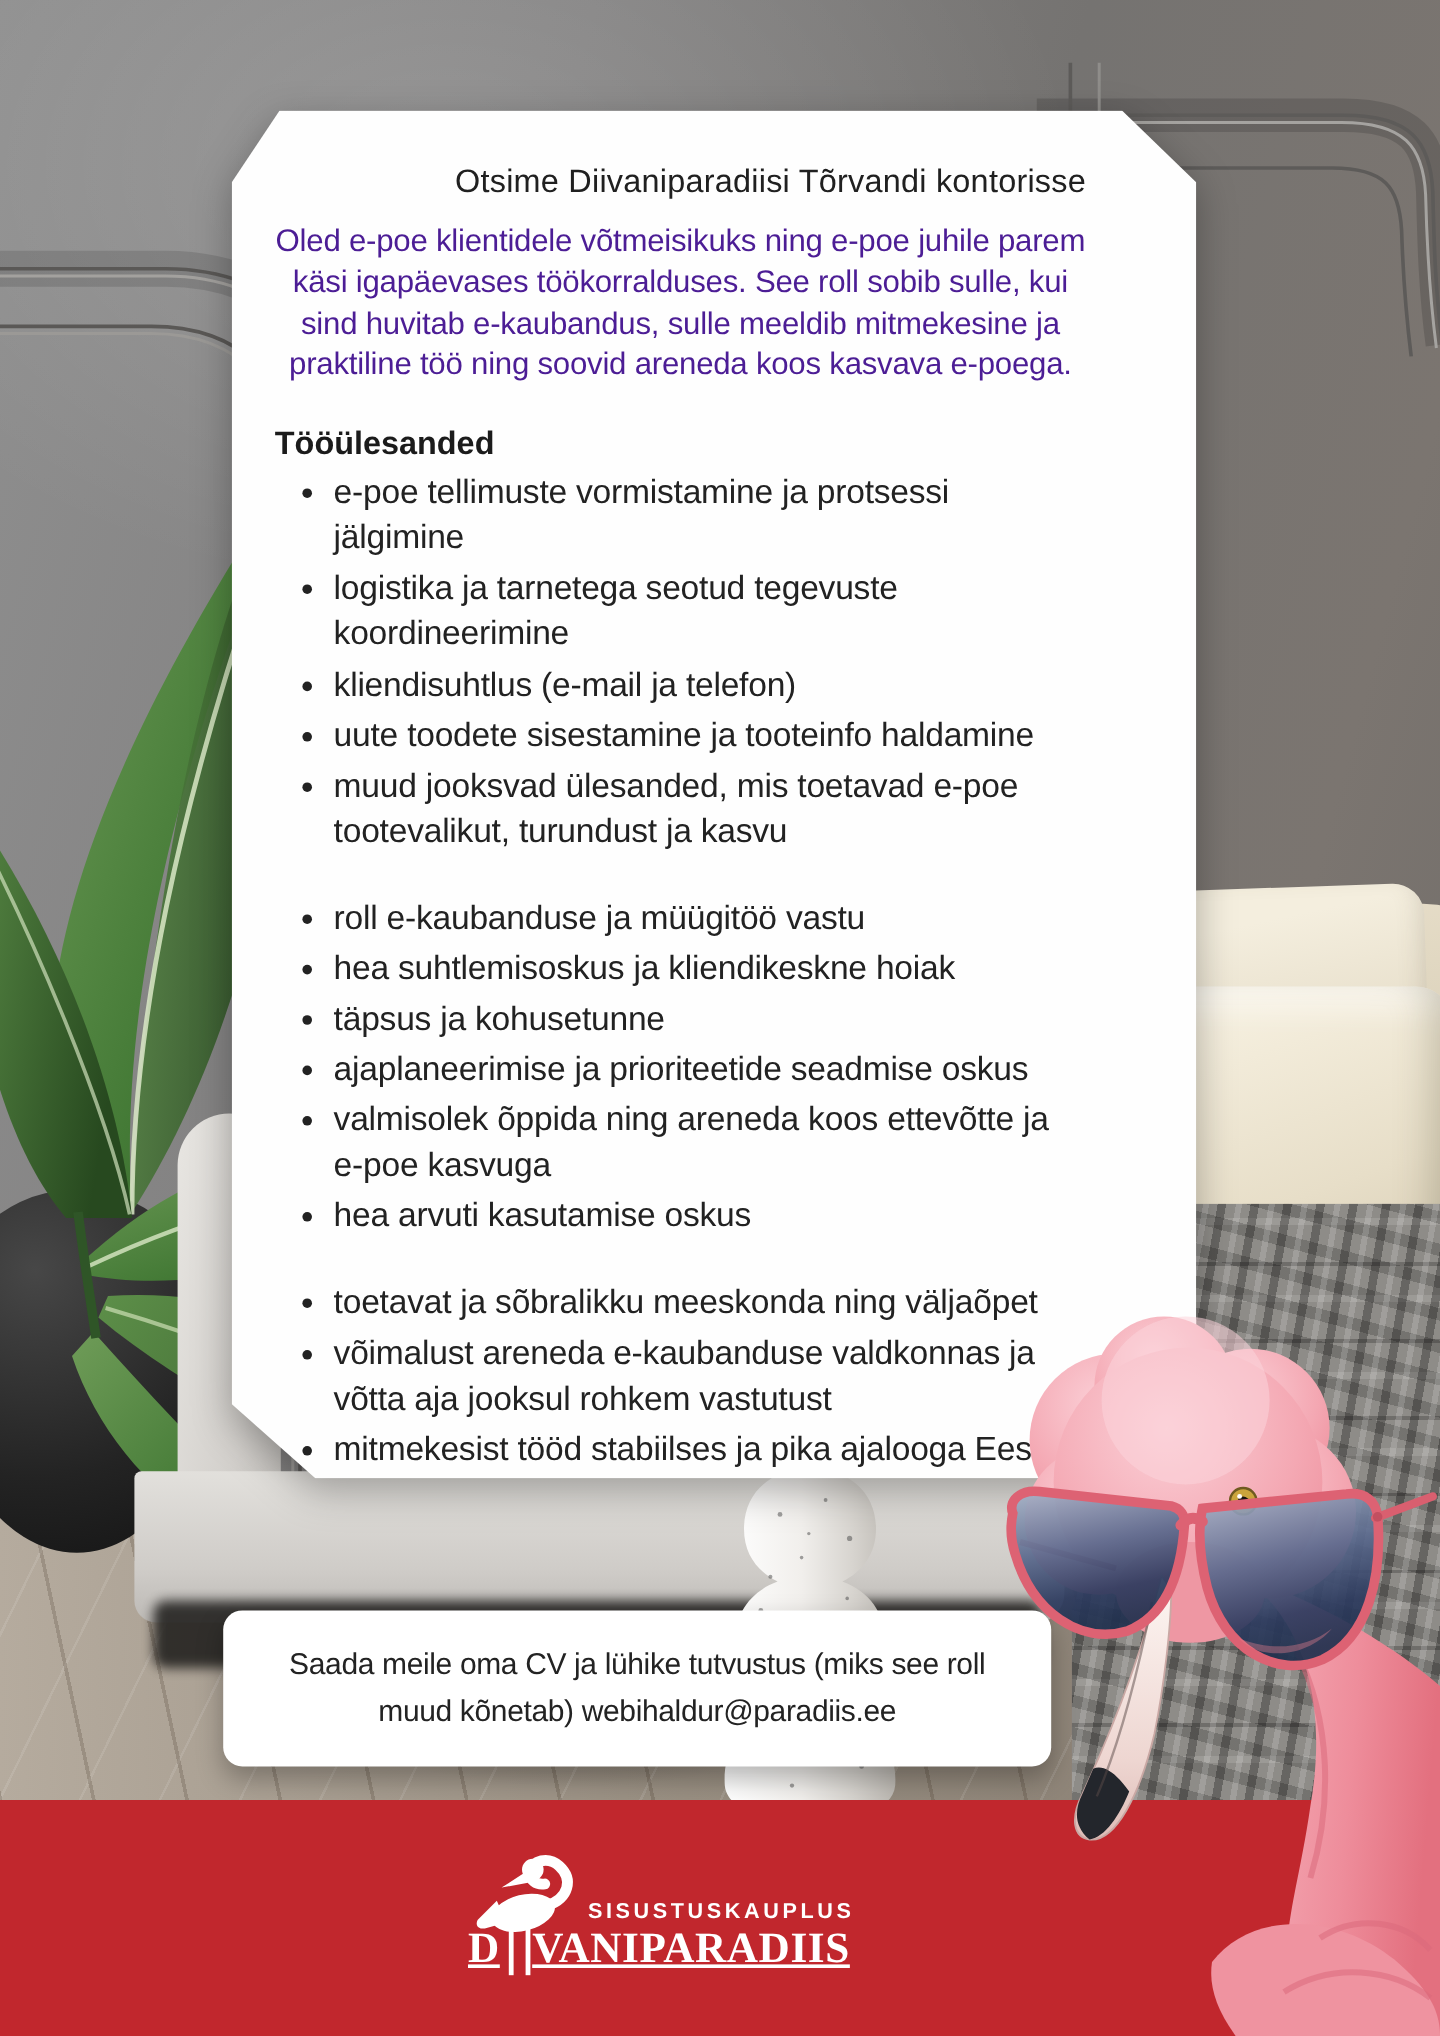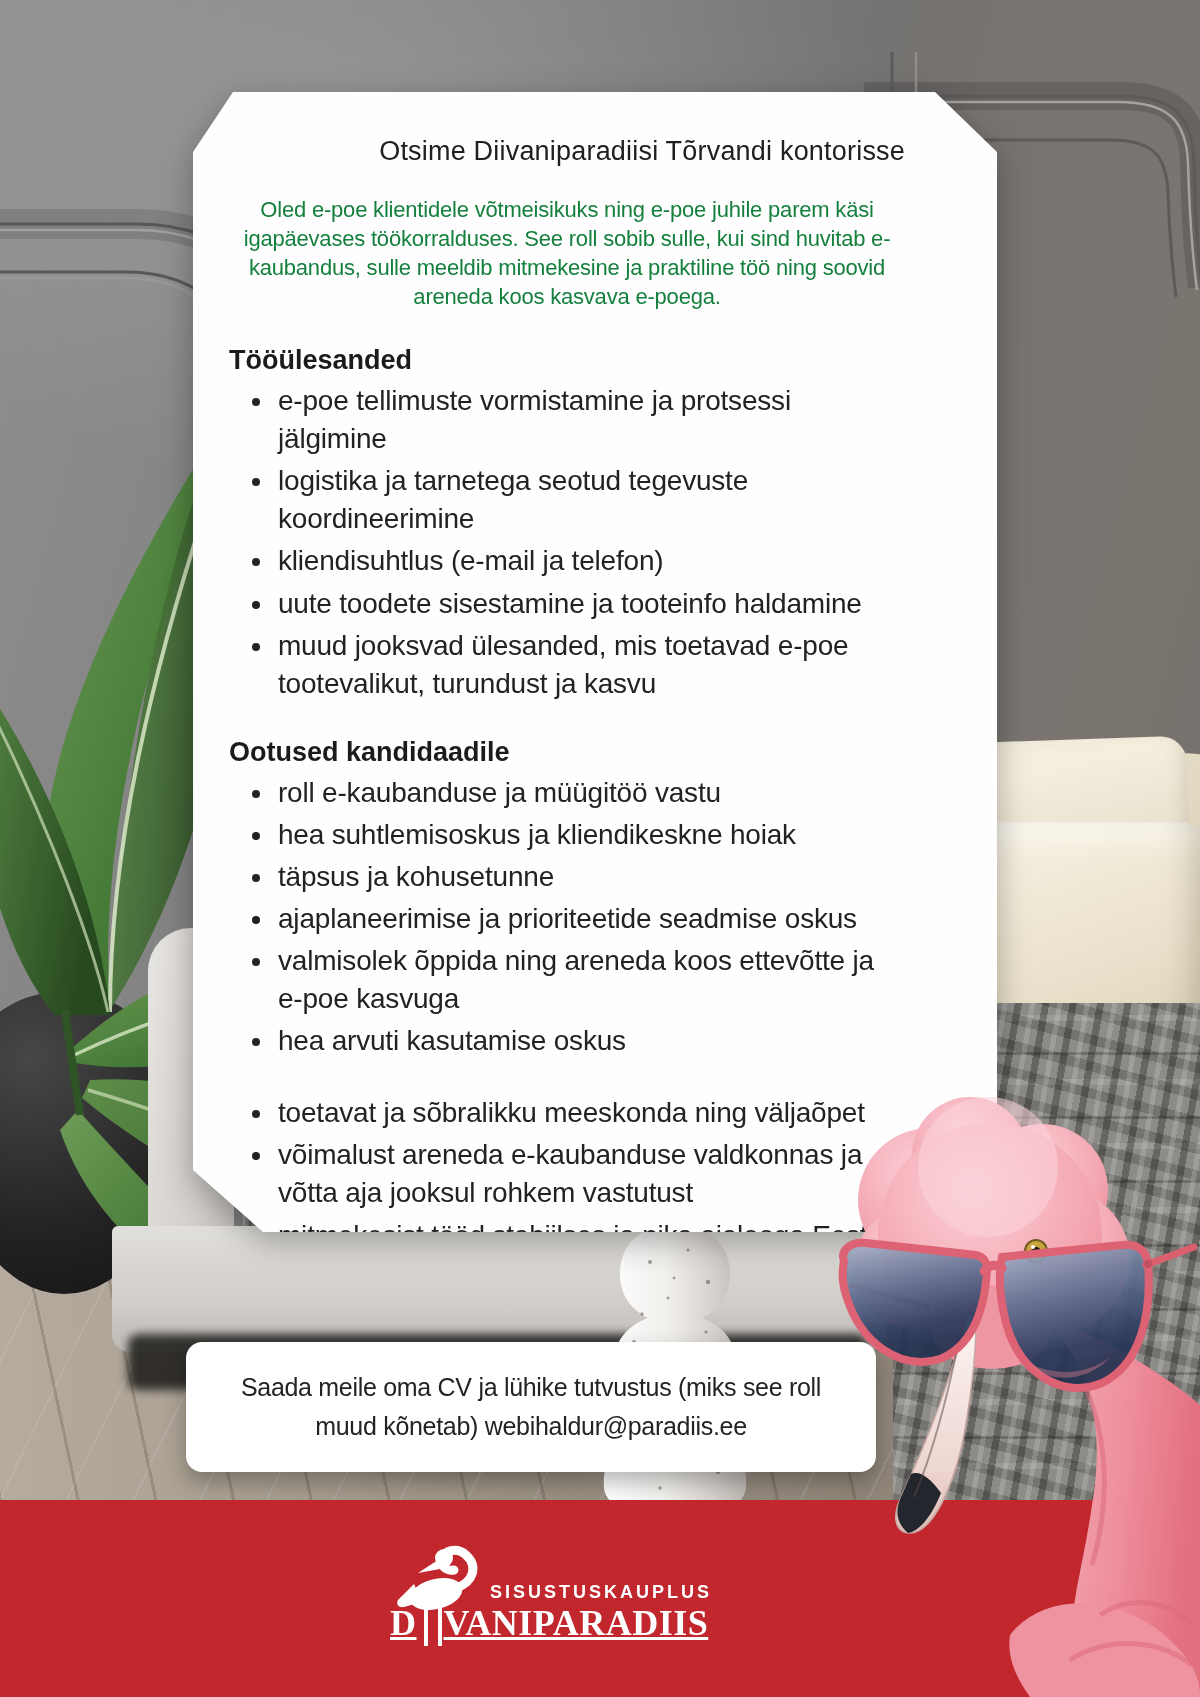--- a/index.html
+++ b/index.html
@@ -55,21 +55,21 @@
       repeating-linear-gradient(15deg, rgba(0,0,0,.18) 0 10px, rgba(0,0,0,0) 10px 26px),
       repeating-linear-gradient(0deg, rgba(0,0,0,.22) 0 3px, rgba(0,0,0,0) 3px 34px, rgba(255,255,255,.12) 34px 40px, rgba(0,0,0,0) 40px 64px);
     clip-path:polygon(100px 0,307px 0,307px 500px,0 500px,0 340px,30px 250px,70px 120px,86px 40px);}
   
   .card-wrap{position:absolute;z-index:25;left:0;top:0;filter:drop-shadow(0 10px 16px rgba(0,0,0,.30));}
   .card{position:absolute;left:193px;top:92px;width:804px;height:1140px;background:#fefefe;
     clip-path:polygon(40px 0,742px 0,804px 60px,804px 1140px,70px 1140px,0 1078px,0 60px);}
   .card-content{padding:44px 92px 0 36px;color:#222;}
   .intro{text-align:right;font-size:27px;color:#202020;letter-spacing:.2px;}
   .job-title{text-align:center;font-size:45px;font-weight:700;letter-spacing:1px;color:#101010;margin-top:20px;}
-  .lead{text-align:center;font-size:22px;line-height:1.32;letter-spacing:-.2px;margin-top:28px;color:#15803d;}
+  .lead{text-align:center;font-size:26px;line-height:1.32;letter-spacing:-.2px;margin-top:16px;color:#4c1d95;}
   .section{margin-top:34px;}
   .section-heading{font-size:27px;font-weight:700;color:#1b1b1b;}
   .card ul{margin:6px 0 0 0;padding-left:46px;list-style:disc;}
   .card li{font-size:28px;line-height:1.36;letter-spacing:-.2px;margin-top:4px;padding-left:3px;color:#222;}
   
   .contact-box{position:absolute;z-index:30;left:186px;top:1342px;width:690px;height:130px;
     background:#fff;border-radius:16px;display:flex;align-items:center;justify-content:center;
     box-shadow:0 10px 22px rgba(0,0,0,.28);}
   .contact-text{font-size:25px;line-height:1.55;letter-spacing:-.3px;color:#232323;
     text-align:center;padding:0 28px;margin:0;}
@@ -191,21 +191,20 @@
           <ul>
             <li>e-poe tellimuste vormistamine ja protsessi jälgimine</li>
             <li>logistika ja tarnetega seotud tegevuste koordineerimine</li>
             <li>kliendisuhtlus (e-mail ja telefon)</li>
             <li>uute toodete sisestamine ja tooteinfo haldamine</li>
             <li>muud jooksvad ülesanded, mis toetavad e-poe tootevalikut, turundust ja kasvu</li>
           </ul>
         </div>
 
         <div class="section">
-          <div class="section-heading">Ootused kandidaadile</div>
           <ul>
             <li>roll e-kaubanduse ja müügitöö vastu</li>
             <li>hea suhtlemisoskus ja kliendikeskne hoiak</li>
             <li>täpsus ja kohusetunne</li>
             <li>ajaplaneerimise ja prioriteetide seadmise oskus</li>
             <li>valmisolek õppida ning areneda koos ettevõtte ja e-poe kasvuga</li>
             <li>hea arvuti kasutamise oskus</li>
           </ul>
         </div>
 

